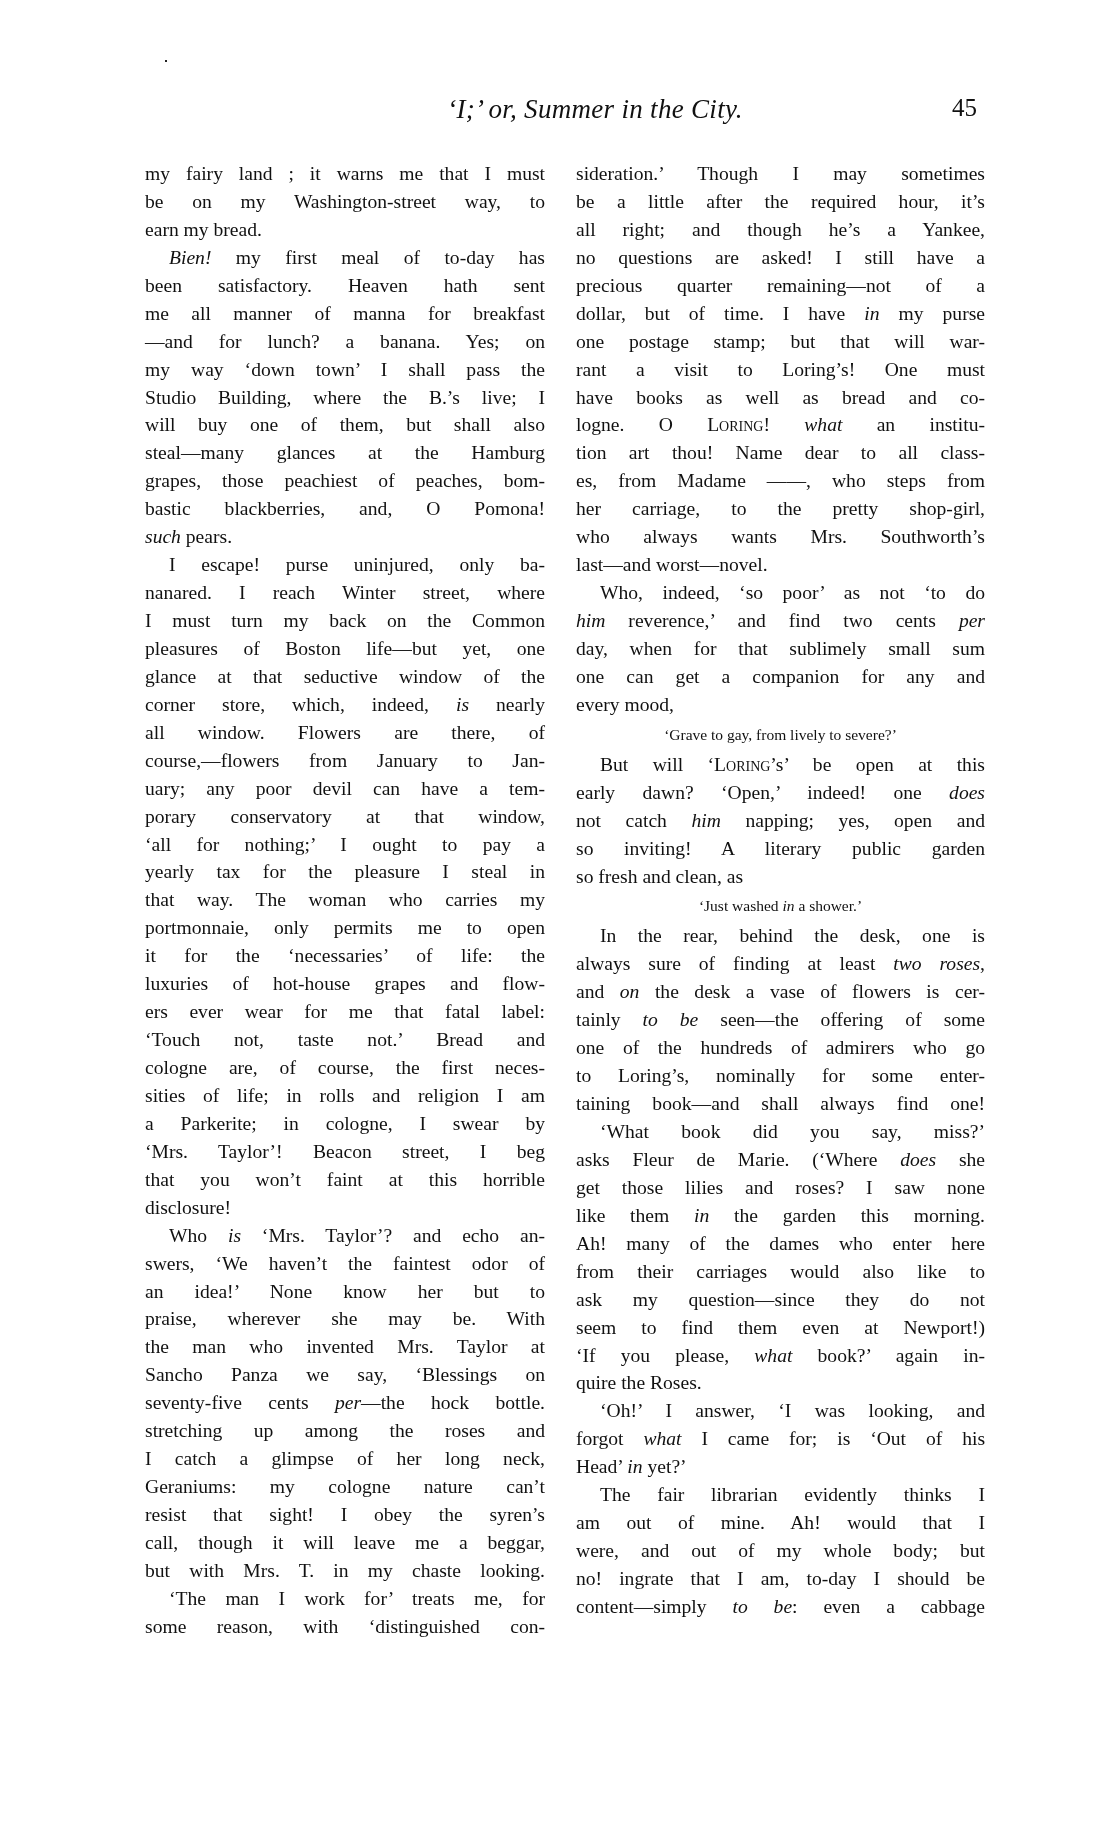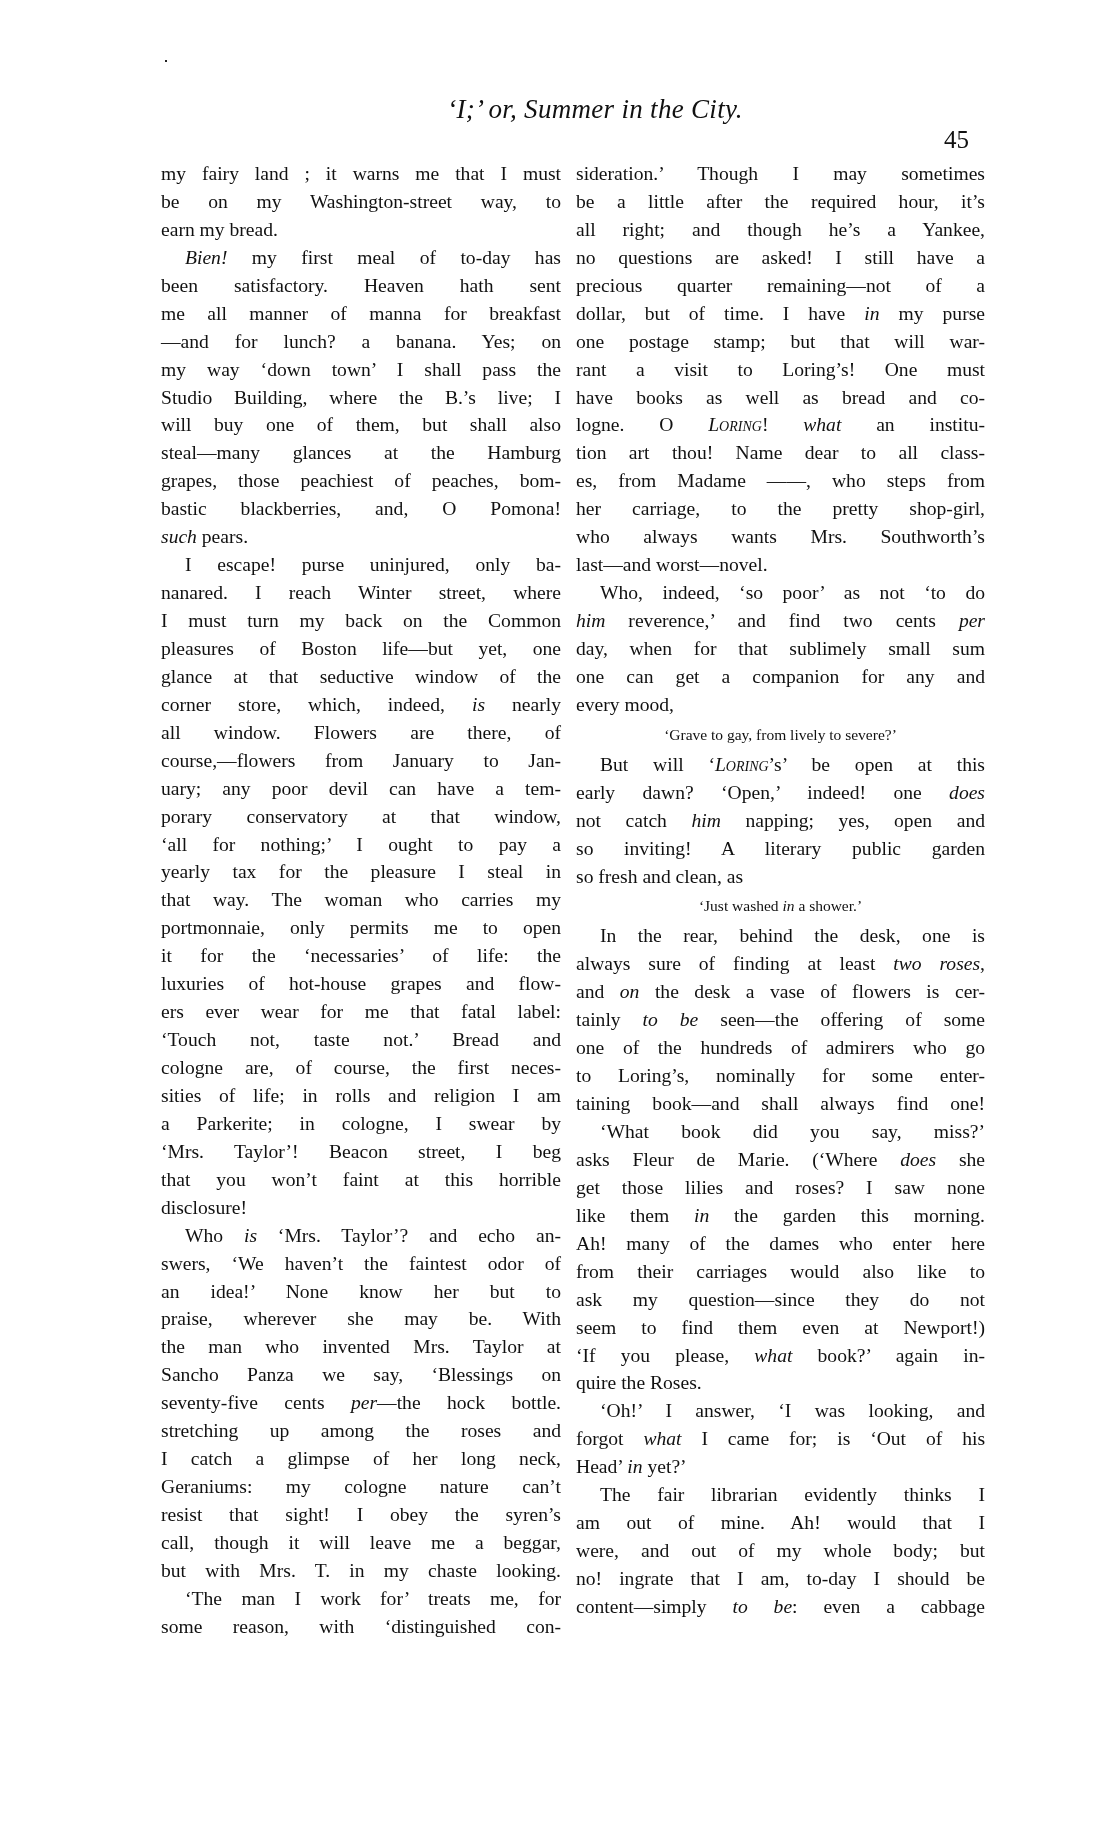--- a/index.html
+++ b/index.html
@@ -2,31 +2,31 @@
 <html><head>
 <meta charset="utf-8">
 <style>
   html, body { margin: 0; padding: 0; background: #ffffff; }
   body { width: 1120px; height: 1825px; position: relative; overflow: hidden;
          font-family: "Liberation Serif", "DejaVu Serif", serif; color: #111; }
   .page { position: absolute; left: 0; top: 0; width: 1012px; height: 1825px; }
   .running-head { position: absolute; top: 94px; left: 145px; width: 840px; height: 36px; }
   .running-title { position: absolute; left: 0; right: 0; text-align: center; font-style: italic;
                    font-size: 27px; letter-spacing: 0.3px; padding-left: 60px; box-sizing: border-box; }
-  .folio { position: absolute; right: 16px; top: 0; font-size: 25px; margin-top: 32px; }
+  .folio { position: absolute; right: 8px; top: 0; font-size: 25px; }
   .col { position: absolute; top: 160px; }
-  .col-left { left: 161px; width: 400px; }
+  .col-left { left: 145px; width: 400px; }
   .col-right { left: 576px; width: 409px; }
   .line { display: block; height: 27.95px; line-height: 27.95px; font-size: 19.6px;
           white-space: nowrap; text-align: justify; text-align-last: justify; overflow: visible; }
   .line.last { text-align-last: left; }
   .line.indent { padding-left: 24px; }
   .line.quote { font-size: 15.5px; text-align: center; text-align-last: center; height: 32px; line-height: 32px; }
   i { font-style: italic; }
-  .sc { font-variant: small-caps; font-style: italic; }
+  .sc { font-variant: small-caps; }
   .speck { position: absolute; width: 2px; height: 2px; background: #222; }
 </style>
 </head>
 <body>
 
 <div class="page">
   <div class="speck" style="left:165px;top:60px"></div>
 
   <div class="running-head">
     <div class="running-title">‘I;’ or, Summer in the City.</div>

